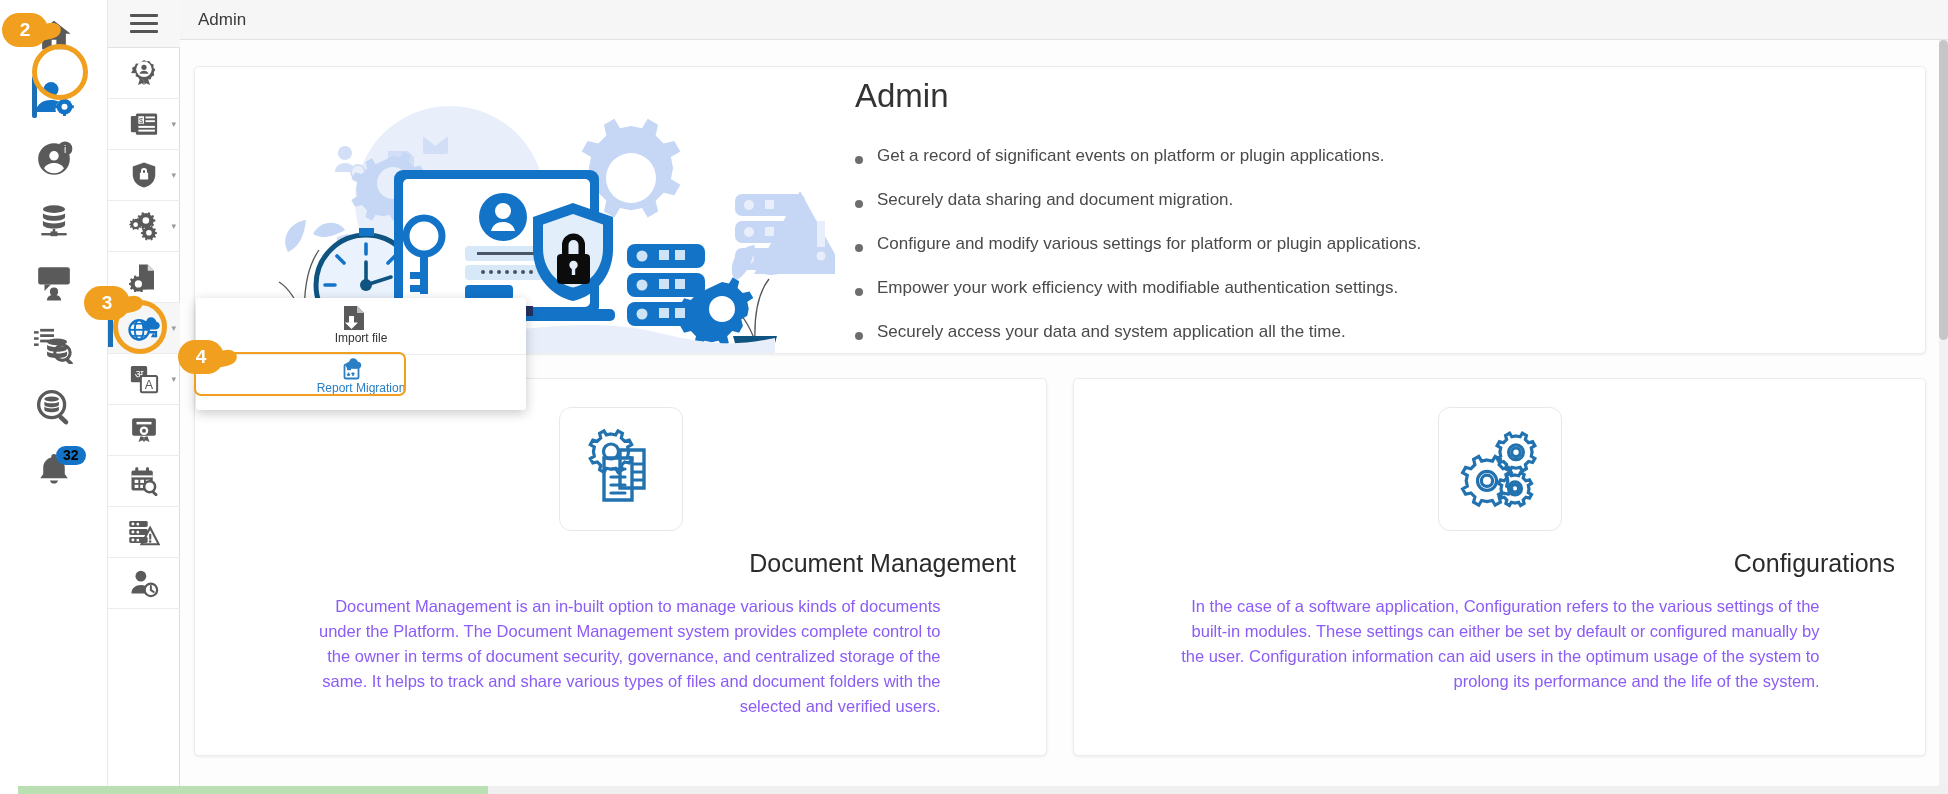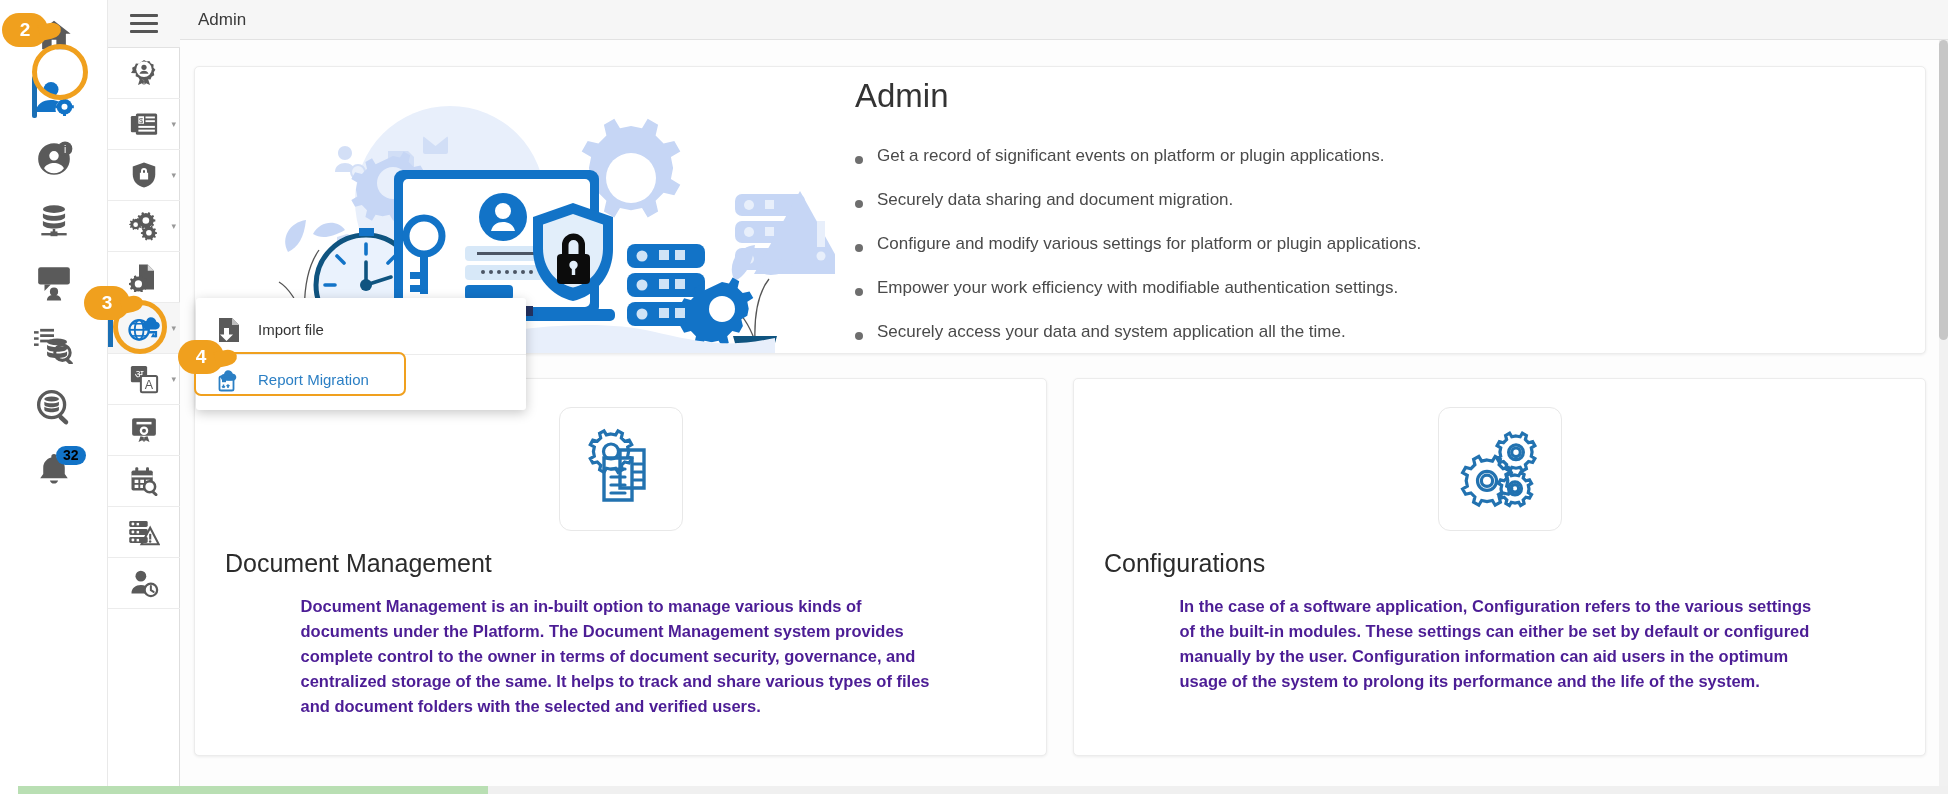--- a/index.html
+++ b/index.html
@@ -113,31 +113,31 @@
   .bul span.t { font-size: 17px; color: #4a4a4a; line-height: 22px; }
 
   .cards { display: flex; gap: 26px; margin: 24px 22px 0 14px; }
   .card {
     flex: 1;
     background: #fff;
     border: 1px solid #ececec;
     border-radius: 5px;
     box-shadow: 0 1px 3px rgba(0,0,0,.07);
     padding: 28px 30px 36px;
-    text-align: left;
+    text-align: right;
     min-height: 370px;
   }
   .card-icon {
     width: 124px; height: 124px; margin: 0 auto 18px;
     border: 1px solid #e8e8e8; border-radius: 12px;
     display: flex; align-items: center; justify-content: center;
     background: #fff;
   }
   .card-title { font-size: 25px; color: #2b2b2b; font-weight: 400; margin-bottom: 16px; }
-  .card-body { font-size: 16.5px; color: #4c1d95; line-height: 25px; max-width: 640px; margin: 0 auto; font-weight: bold; }
+  .card-body { font-size: 16.5px; color: #8b5cf6; line-height: 25px; max-width: 640px; margin: 0 auto; }
 
   
   .callout-ring {
     position: absolute;
     border: 5px solid #f0a01e;
     border-radius: 50%;
     box-sizing: border-box;
     z-index: 20;
     pointer-events: none;
   }
@@ -178,24 +178,25 @@
     background: #fff;
     box-shadow: 0 3px 12px rgba(0,0,0,.22);
     border-radius: 3px;
     z-index: 15;
     padding: 6px 0;
   }
   .dd-item {
     display: flex; align-items: center;
     height: 50px;
     padding: 0 18px;
-    font-size: 15px;
+    font-size: 12px;
     color: #333;
     cursor: pointer;
     border-top: 1px solid transparent;
+    flex-direction: column;
   }
   .dd-item + .dd-item { border-top: 1px solid #ececec; text-align: center; }
   .dd-item .dd-ico { width: 30px; margin-right: 14px; display: flex; align-items: center; justify-content: center; }
   .dd-item.active .dd-label { color: #2b7fc4; }
 
   
   .vscroll {
     position: absolute; right: 0; top: 40px;
     width: 9px; height: 754px; background: #f1f1f1; z-index: 8;
   }

